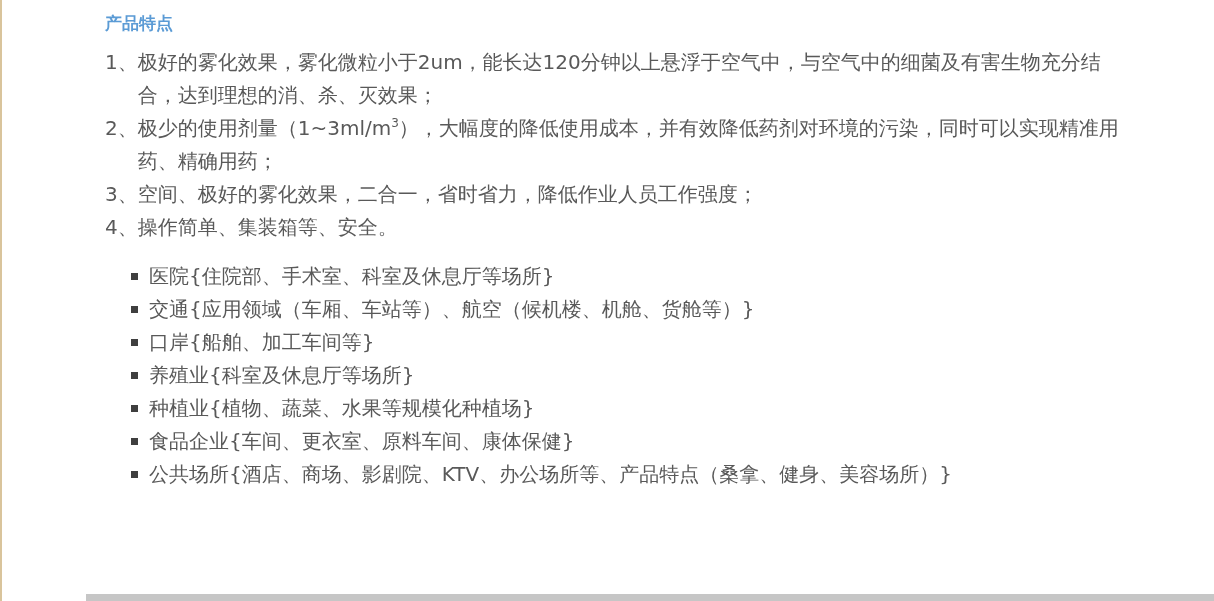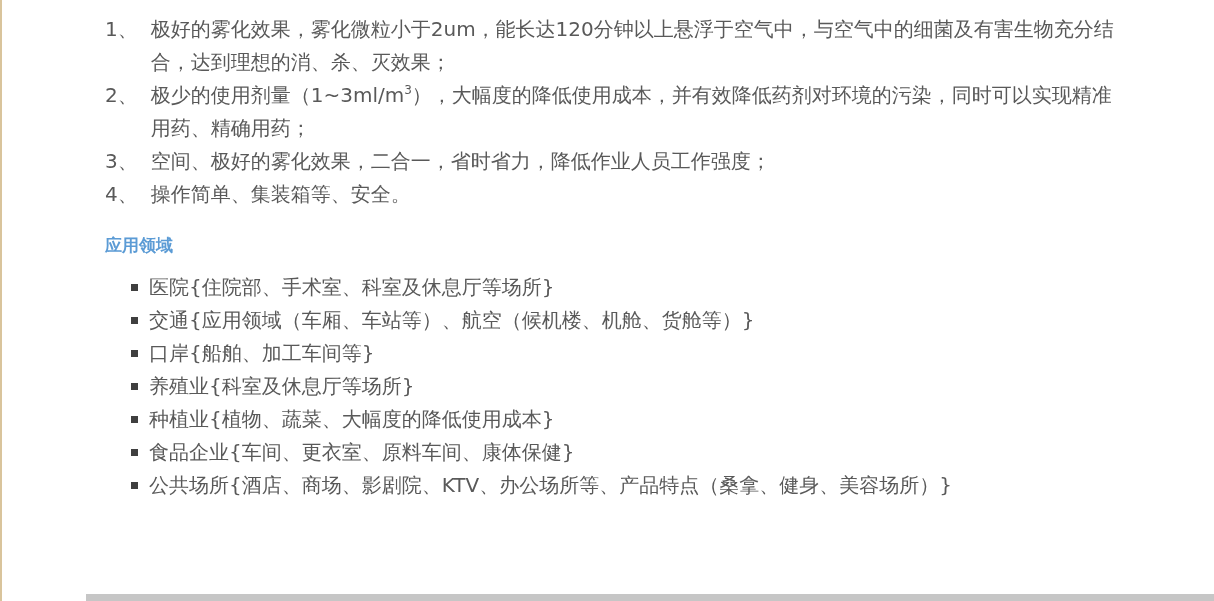--- a/index.html
+++ b/index.html
@@ -53,21 +53,20 @@
     align-items: flex-start;
     font-size: 20px;
     line-height: 33px;
     color: var(--body-text);
   }
   .num-item .marker {
     flex: 0 0 31px;
   }
   .num-item .txt {
     flex: 1 1 auto;
-    margin-left: 13px;
   }
   .num-item sup {
     font-size: 12px;
     line-height: 0;
   }
   .app-list {
     list-style: none;
     margin: 16px;
     padding: 0 0 0 10px;
   }
@@ -94,62 +93,62 @@
     background: var(--scrollbar);
   }
 </style>
 </head>
 <body>
 
 <div class="left-edge"></div>
 
 <div class="content">
 
+  <h2 class="section-title">产品特点</h2>
 
   <div class="num-list">
     <div class="num-item">
       <span class="marker">1、</span>
       <span class="txt">极好的雾化效果，雾化微粒小于2um，能长达120分钟以上悬浮于空气中，与空气中的细菌及有害生物充分结合，达到理想的消、杀、灭效果；</span>
     </div>
     <div class="num-item">
       <span class="marker">2、</span>
       <span class="txt"><span>极少的使用剂量（1~3ml/m</span><sup>3</sup><span>），大幅度的降低使用成本，并有效降低药剂对环境的污染，同时可以实现精准用药、精确用药；</span></span>
     </div>
     <div class="num-item">
       <span class="marker">3、</span>
       <span class="txt">空间、极好的雾化效果，二合一，省时省力，降低作业人员工作强度；</span>
     </div>
     <div class="num-item">
       <span class="marker">4、</span>
       <span class="txt">操作简单、集装箱等、安全。</span>
     </div>
   </div>
 
-  <h2 class="section-title second">应用领域</h2>
 
   <ul class="app-list">
     <li class="app-item">
       <span class="sq"></span>
       <span>医院{住院部、手术室、科室及休息厅等场所}</span>
     </li>
     <li class="app-item">
       <span class="sq"></span>
       <span>交通{应用领域（车厢、车站等）、航空（候机楼、机舱、货舱等）}</span>
     </li>
     <li class="app-item">
       <span class="sq"></span>
       <span>口岸{船舶、加工车间等}</span>
     </li>
     <li class="app-item">
       <span class="sq"></span>
       <span>养殖业{科室及休息厅等场所}</span>
     </li>
     <li class="app-item">
       <span class="sq"></span>
-      <span>种植业{植物、蔬菜、大幅度的降低使用成本}</span>
+      <span>种植业{植物、蔬菜、水果等规模化种植场}</span>
     </li>
     <li class="app-item">
       <span class="sq"></span>
       <span>食品企业{车间、更衣室、原料车间、康体保健}</span>
     </li>
     <li class="app-item">
       <span class="sq"></span>
       <span>公共场所{酒店、商场、影剧院、KTV、办公场所等、产品特点（桑拿、健身、美容场所）}</span>
     </li>
   </ul>

